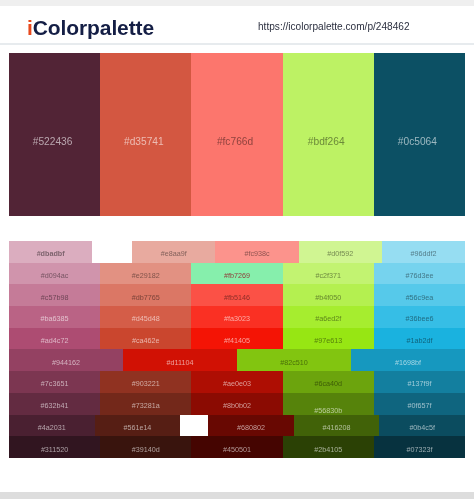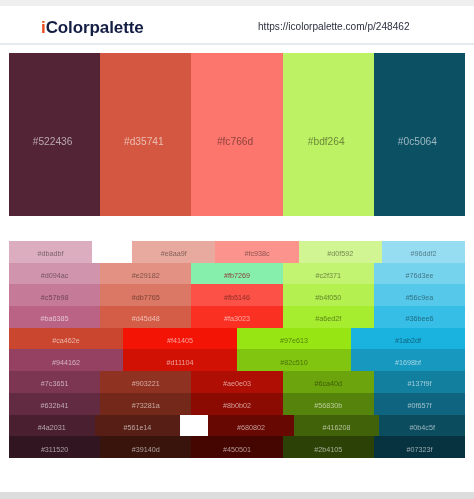--- a/index.html
+++ b/index.html
@@ -7,21 +7,21 @@
   body {
     width: 474px; height: 499px;
     background: #ffffff;
     font-family: "Liberation Sans", sans-serif;
     overflow: hidden;
     -webkit-font-smoothing: antialiased;
   }
   .topstrip { position:absolute; left:0; top:0; width:474px; height:6px; background:#efefef; }
   .header { position:absolute; left:0; top:6px; width:474px; height:37px; background:#fff; }
   .hline { position:absolute; left:0; top:43px; width:474px; height:1.5px; background:#e7ebee; }
-  .logo { position:absolute; left:27px; top:17.6px; font-size:17px; font-weight:700; letter-spacing:-0.1px; line-height:19px;margin-left:14px; }
+  .logo { position:absolute; left:27px; top:17.6px; font-size:21px; font-weight:700; letter-spacing:-0.1px; line-height:19px; }
   .logo .i { color:#e8491d; }
   .logo .rest { color:#141e45; }
   .url { position:absolute; left:258px; top:20.5px; font-size:10.1px; color:#2c3040; line-height:12px; }
   .bigrow { position:absolute; left:9px; top:53px; width:456px; height:163px; display:flex; }
   .bigcell { flex:1; display:flex; align-items:center; justify-content:center; font-size:10.2px; padding-top:14px; padding-right:4px; }
   .grid { position:absolute; left:9px; top:241px; width:456px; display:flex; flex-direction:column; }
   .grow { display:flex; height:21.7px; }
   .gcell { flex:1; display:flex; align-items:center; justify-content:center; font-size:7.2px; padding-top:4px; }
   .swlabel { display:block; white-space:nowrap; }
   .bottombar { position:absolute; left:0; top:492px; width:474px; height:7px; background:#dddddd; }
@@ -47,21 +47,21 @@
     <div class="bigcell" style="background: rgb(189, 242, 100);">
       <span class="swlabel" style="color: rgb(108, 138, 57);">#bdf264</span>
     </div>
     <div class="bigcell" style="background: rgb(12, 80, 100);">
       <span class="swlabel" style="color: rgb(158, 185, 193);">#0c5064</span>
     </div>
   </div>
 <div class="grid" id="grid">
     <div class="grow">
       <div class="gcell" style="background: rgb(219, 173, 191);">
-        <span class="swlabel" style="color: rgb(125, 99, 109);">#dbadbf</span>
+        <span class="swlabel" style="color: rgb(125, 99, 109); font-weight: bold;">#dbadbf</span>
       </div>
       <div class="gcell" style="background: rgb(232, 170, 159); margin-left: 40px;">
         <span class="swlabel" style="color: rgb(132, 97, 91);">#e8aa9f</span>
       </div>
       <div class="gcell" style="background: rgb(252, 147, 140);">
         <span class="swlabel" style="color: rgb(144, 84, 80);">#fc938c</span>
       </div>
       <div class="gcell" style="background: rgb(208, 245, 146);">
         <span class="swlabel" style="color: rgb(119, 140, 83);">#d0f592</span>
       </div>
@@ -114,20 +114,23 @@
         <span class="swlabel" style="color: rgb(253, 172, 167);">#fa3023</span>
       </div>
       <div class="gcell" style="background: rgb(166, 237, 47);">
         <span class="swlabel" style="color: rgb(95, 135, 27);">#a6ed2f</span>
       </div>
       <div class="gcell" style="background: rgb(54, 190, 230);">
         <span class="swlabel" style="color: rgb(31, 108, 131);">#36bee6</span>
       </div>
     </div>
     <div class="grow">
+      <div class="gcell" style="background: rgb(173, 76, 114);">
+        <span class="swlabel" style="color: rgb(222, 183, 199);">#ad4c72</span>
+      </div>
       <div class="gcell" style="background: rgb(202, 70, 46);">
         <span class="swlabel" style="color: rgb(234, 181, 171);">#ca462e</span>
       </div>
       <div class="gcell" style="background: rgb(244, 20, 5);">
         <span class="swlabel" style="color: rgb(251, 161, 155);">#f41405</span>
       </div>
       <div class="gcell" style="background: rgb(151, 230, 19);">
         <span class="swlabel" style="color: rgb(86, 131, 11);">#97e613</span>
       </div>
       <div class="gcell" style="background: rgb(26, 178, 223);">
@@ -168,21 +171,21 @@
     <div class="grow">
       <div class="gcell" style="background: rgb(99, 43, 65);">
         <span class="swlabel" style="color: rgb(193, 170, 179);">#632b41</span>
       </div>
       <div class="gcell" style="background: rgb(115, 40, 26);">
         <span class="swlabel" style="color: rgb(199, 169, 163);">#73281a</span>
       </div>
       <div class="gcell" style="background: rgb(139, 11, 2);">
         <span class="swlabel" style="color: rgb(209, 157, 154);">#8b0b02</span>
       </div>
-      <div class="gcell" style="background: rgb(86, 131, 11);">
+      <div class="gcell" style="background: rgb(86, 131, 11); align-items: flex-end;">
         <span class="swlabel" style="color: rgb(187, 205, 157);">#56830b</span>
       </div>
       <div class="gcell" style="background: rgb(15, 101, 127);">
         <span class="swlabel" style="color: rgb(159, 193, 204);">#0f657f</span>
       </div>
     </div>
     <div class="grow">
       <div class="gcell" style="background: rgb(74, 32, 49);">
         <span class="swlabel" style="color: rgb(183, 166, 173);">#4a2031</span>
       </div>

